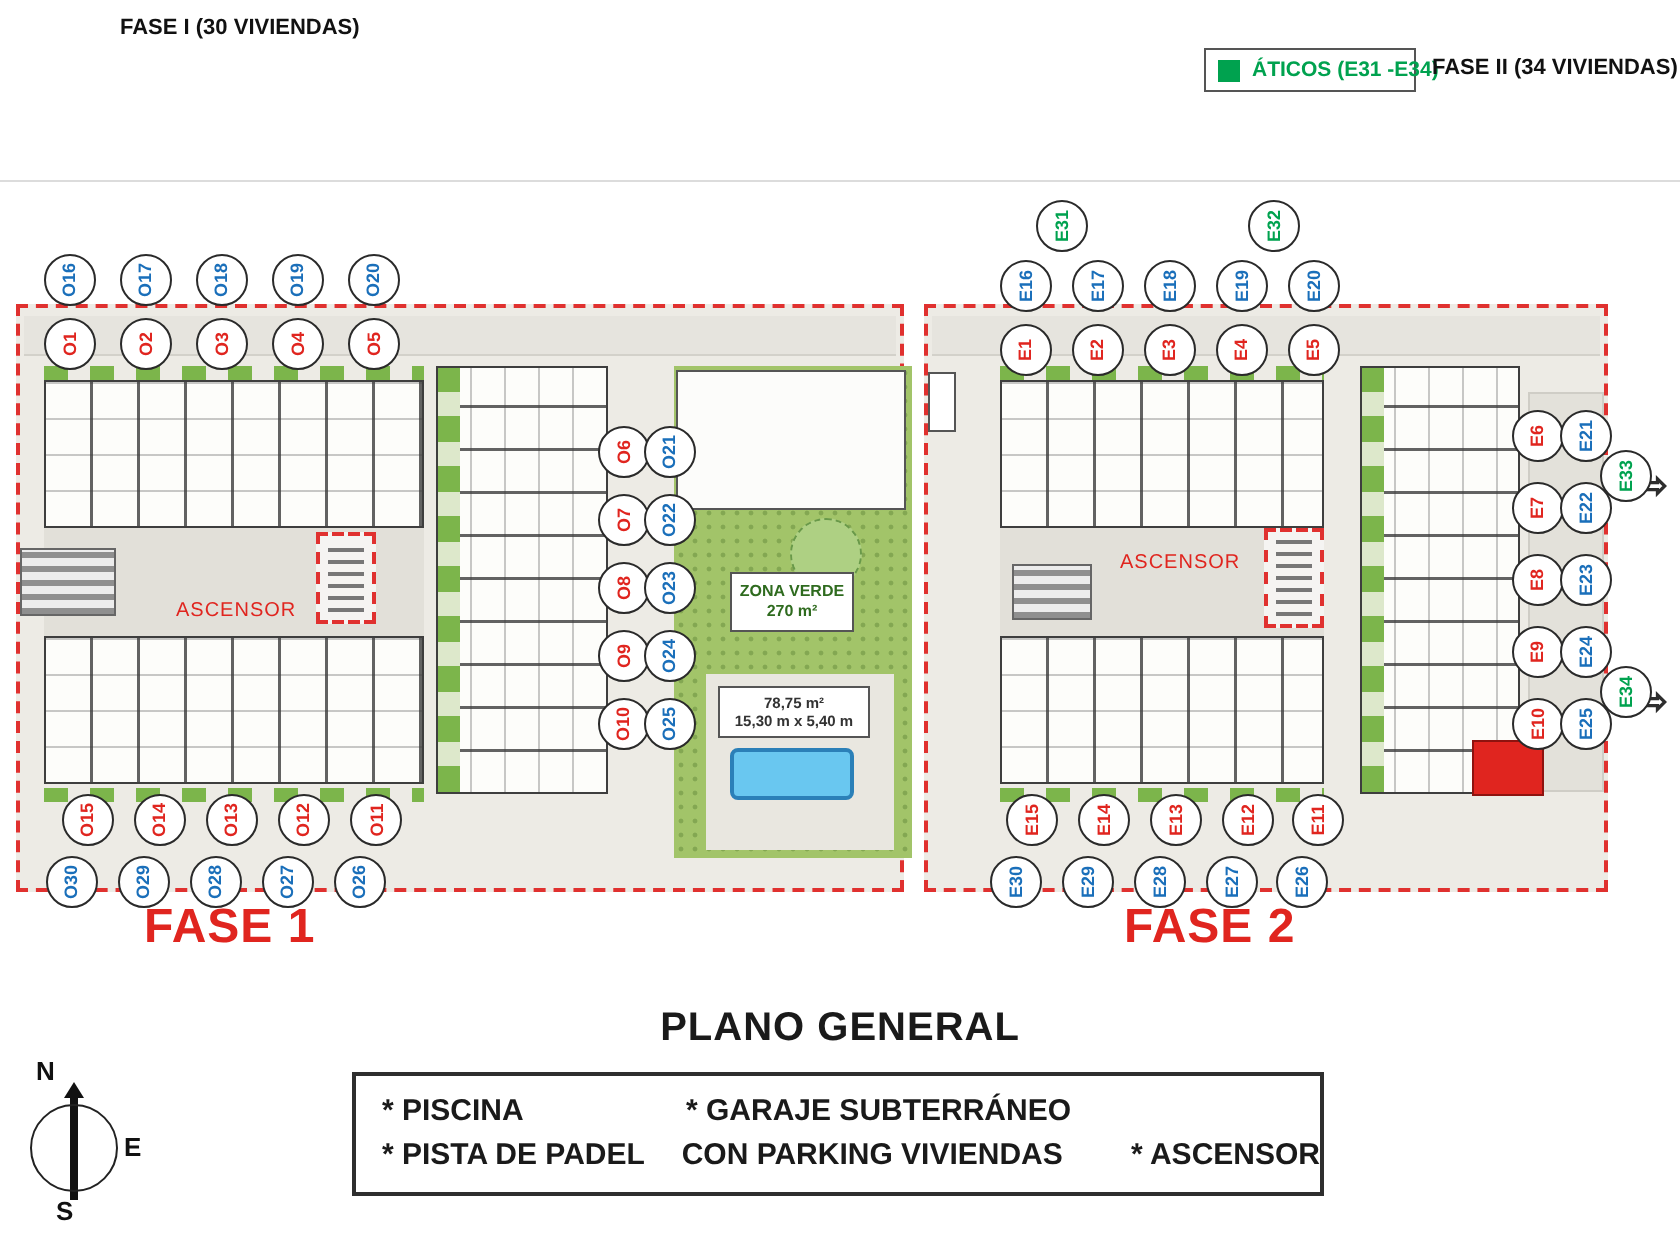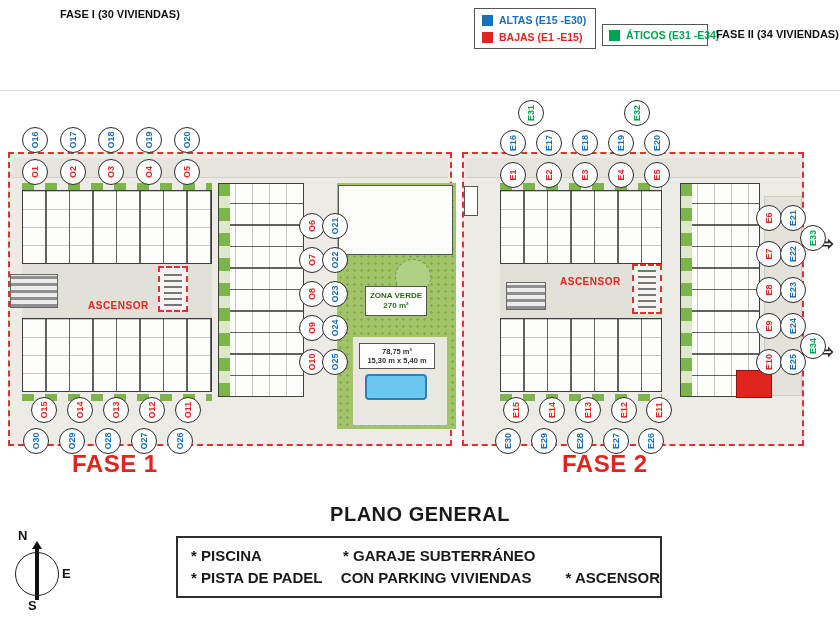--- a/index.html
+++ b/index.html
@@ -25,21 +25,21 @@
         background:repeating-linear-gradient(0deg,#7cb54b 0 13px,#dde8cb 13px 25px);}
   .corridor{background:#e2e0d9;}
   .courtyard{background-color:#a2c469;background-image:radial-gradient(rgba(60,100,30,.3) 1px,transparent 1.4px);background-size:7px 7px;}
   .deck{background:#e9e7e0;}
   .whitebox{background:#fff;border:1px solid #555;display:flex;flex-direction:column;align-items:center;justify-content:center;
         text-align:center;font-weight:bold;color:#333;line-height:1.25;}
   .court{background:#fcfcfa;border:1.5px solid #555;}
   .tree{border-radius:50%;background:#aed083;border:1.5px dashed #69994a;}
   .pool{background:#69c7f0;border:2px solid #2b80b8;border-radius:4px;}
   .hatch{background:repeating-linear-gradient(0deg,#8f8f8f 0 3px,#ececec 3px 7px);border:1px solid #666;}
-  .asc-label{font-size:10px;font-weight:bold;letter-spacing:.5px;white-space:nowrap;}
+  .asc-label{font-size:10px;font-weight:normal;letter-spacing:.5px;white-space:nowrap;}
   .asc-box{border:2px dashed #e0312f;background:rgba(255,255,255,.65);}
   .asc-core{position:absolute;left:4px;right:4px;top:4px;bottom:4px;
         background:repeating-linear-gradient(0deg,#777 0 2px,transparent 2px 6px);}
   .redsq{border:1px solid #8e130f;}
   .paving{background:#e3e1da;border:1px solid #cfcdc6;}
   .arrow{font-size:19px;font-weight:bold;color:#2e2e2e;line-height:1;}
   .marker{position:absolute;width:26px;height:26px;border:1.6px solid #2a2a2a;border-radius:50%;background:#fff;
         display:flex;align-items:center;justify-content:center;z-index:6;box-sizing:border-box;}
   .marker span{transform:rotate(-90deg);font-size:9px;font-weight:bold;white-space:nowrap;}
   .fase-label{font-size:24px;font-weight:bold;letter-spacing:.5px;}
@@ -55,30 +55,20 @@
 </style>
 </head>
 <body>
 
 <div class="stage">
 
   <div class="abs" style="left:60px;top:8px;">
     <div class="legend-title">FASE I (30 VIVIENDAS)</div>
   </div>
 
-  <div class="abs legend-box" style="left:474px;top:8px;width:122px;">
-    <div class="legend-row">
-      <span class="sq" style="background: rgb(26, 111, 186);"></span>
-      <span style="color: rgb(26, 111, 186);">ALTAS (E15 -E30)</span>
-    </div>
-    <div class="legend-row">
-      <span class="sq" style="background: rgb(224, 37, 31);"></span>
-      <span style="color: rgb(224, 37, 31);">BAJAS (E1 -E15)</span>
-    </div>
-  </div>
 
   <div class="abs legend-box" style="left:602px;top:24px;width:106px;padding:4px 6px;text-align:right;">
     <div class="legend-row">
       <span class="sq" style="background: rgb(0, 162, 79);"></span>
       <span style="color: rgb(0, 162, 79);">ÁTICOS (E31 -E34)</span>
     </div>
   </div>
 
   <div class="abs legend-title" style="left:716px;top:28px;">FASE II (34 VIVIENDAS)</div>
 

